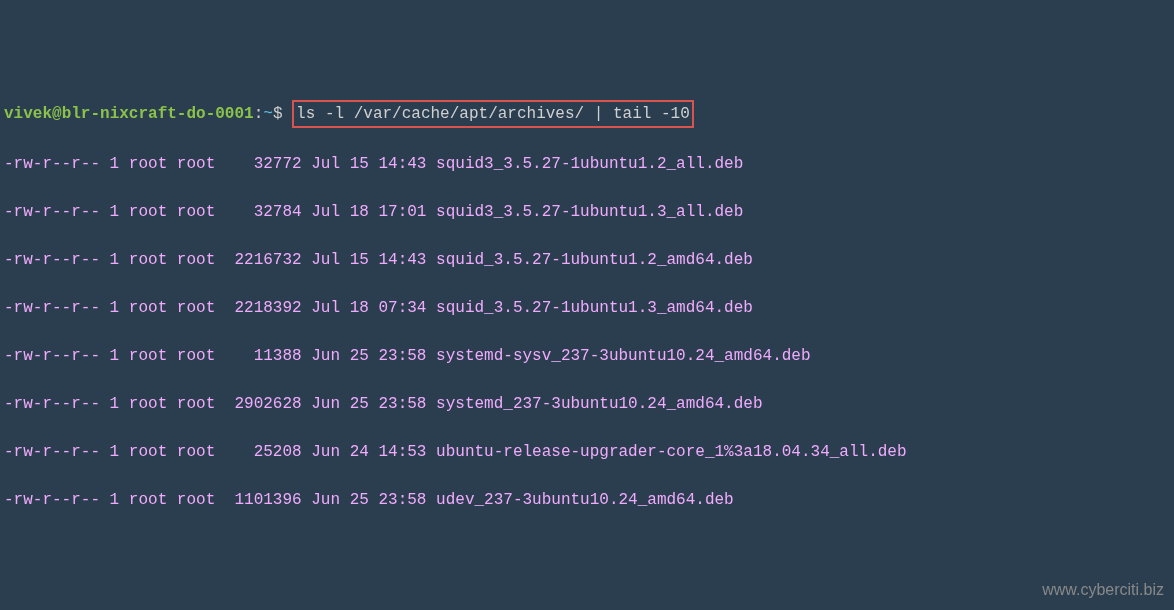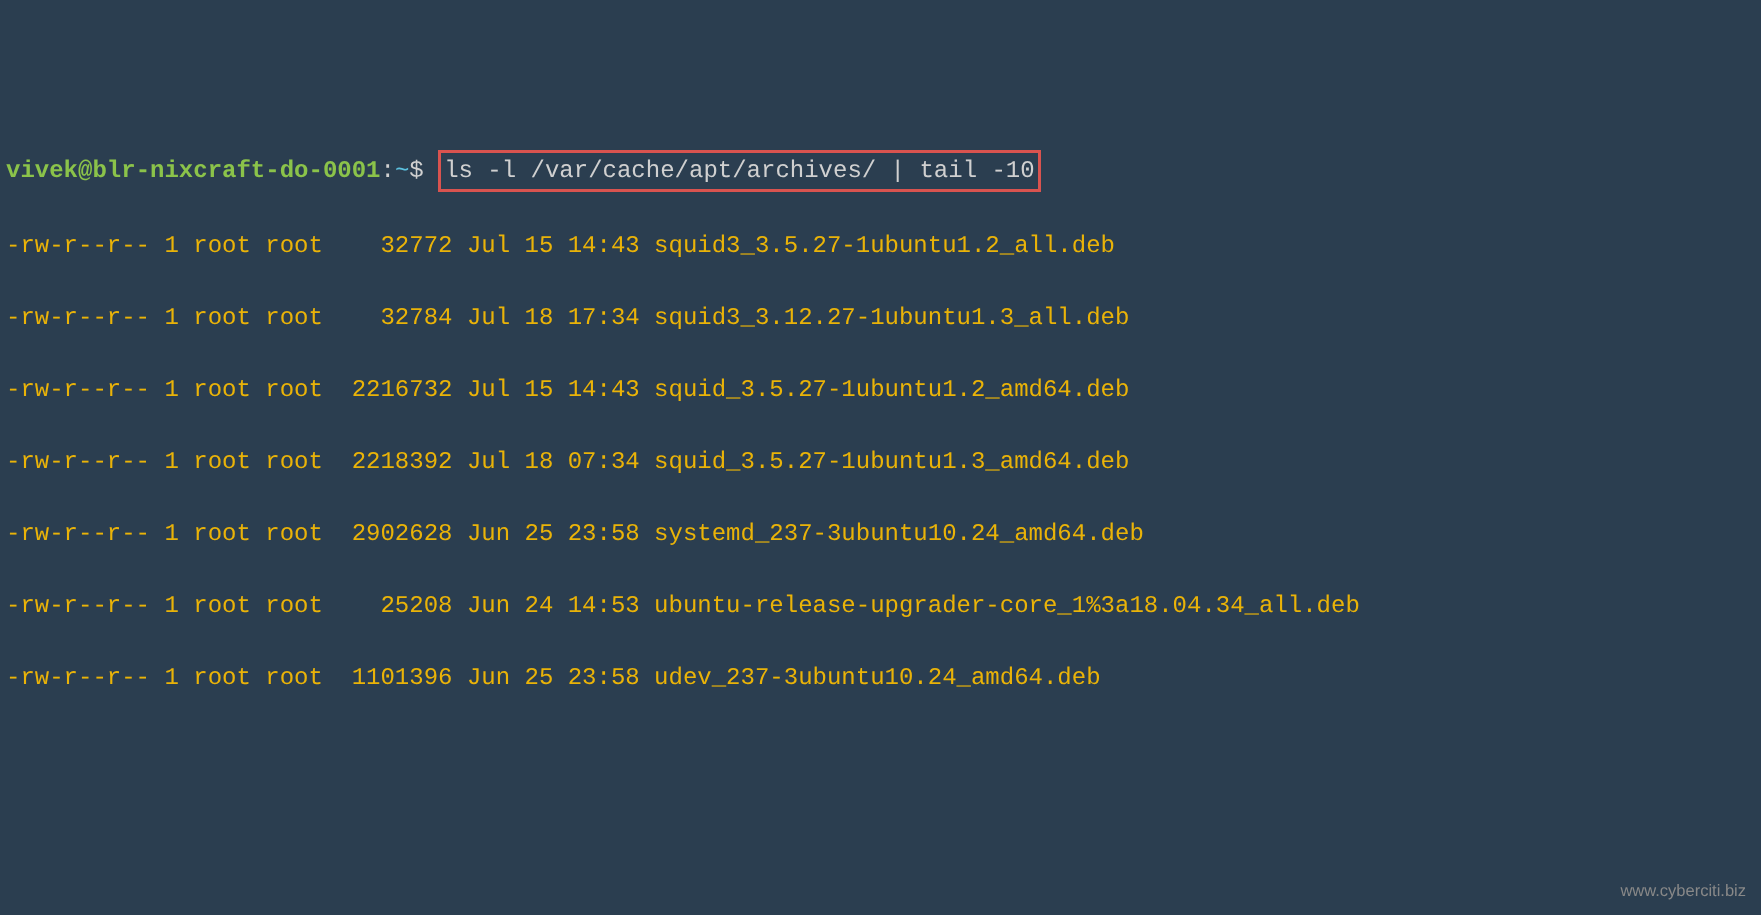--- a/index.html
+++ b/index.html
@@ -15,40 +15,41 @@
     }
     .line { display: block; font-family: Liberation Mono, monospace; }
     .user { color: #8bc34a; font-weight: bold; }
     .at { color: #8bc34a; font-weight: bold; }
     .host { color: #8bc34a; font-weight: bold; }
     .colon { color: #d0d0d0; }
     .tilde { color: #5bc0de; }
     .dollar { color: #d0d0d0; }
     .cmd { color: #d0d0d0; }
     .boxed { border: 2px solid #d9534f; padding: 0 2px; display: inline-block; }
-    .output { color: #eab308; }
+    .output { color: #f0abfc; }
     .watermark {
       position: fixed;
       bottom: 8px;
       right: 10px;
-      font-size: 11px;
+      font-size: 16px;
       color: #888;
       font-family: sans-serif;
     }
   </style>
 </head>
 <body>
 
 
 
 <div><span class="line"><span class="user">vivek</span><span class="at">@</span><span class="host">blr-nixcraft-do-0001</span><span class="colon">:</span><span class="tilde">~</span><span class="dollar">$</span> <span class="boxed"><span class="cmd">ls -l /var/cache/apt/archives/ | tail -10</span></span></span>
 <span class="line output">-rw-r--r-- 1 root root    32772 Jul 15 14:43 squid3_3.5.27-1ubuntu1.2_all.deb</span>
-<span class="line output">-rw-r--r-- 1 root root    32784 Jul 18 17:34 squid3_3.12.27-1ubuntu1.3_all.deb</span>
+<span class="line output">-rw-r--r-- 1 root root    32784 Jul 18 17:01 squid3_3.5.27-1ubuntu1.3_all.deb</span>
 <span class="line output">-rw-r--r-- 1 root root  2216732 Jul 15 14:43 squid_3.5.27-1ubuntu1.2_amd64.deb</span>
 <span class="line output">-rw-r--r-- 1 root root  2218392 Jul 18 07:34 squid_3.5.27-1ubuntu1.3_amd64.deb</span>
+<span class="line output">-rw-r--r-- 1 root root    11388 Jun 25 23:58 systemd-sysv_237-3ubuntu10.24_amd64.deb</span>
 <span class="line output">-rw-r--r-- 1 root root  2902628 Jun 25 23:58 systemd_237-3ubuntu10.24_amd64.deb</span>
 <span class="line output">-rw-r--r-- 1 root root    25208 Jun 24 14:53 ubuntu-release-upgrader-core_1%3a18.04.34_all.deb</span>
 <span class="line output">-rw-r--r-- 1 root root  1101396 Jun 25 23:58 udev_237-3ubuntu10.24_amd64.deb</span>
 
 
 
 
 
 
 

